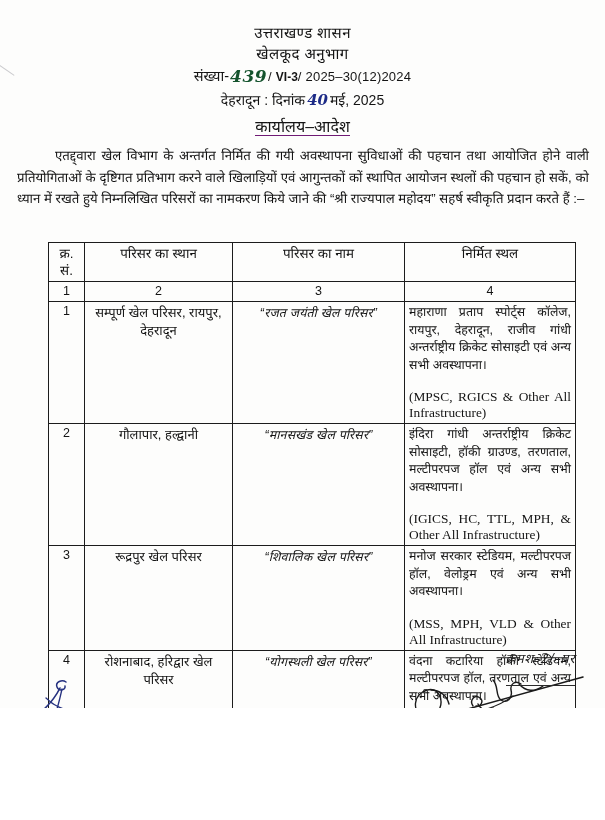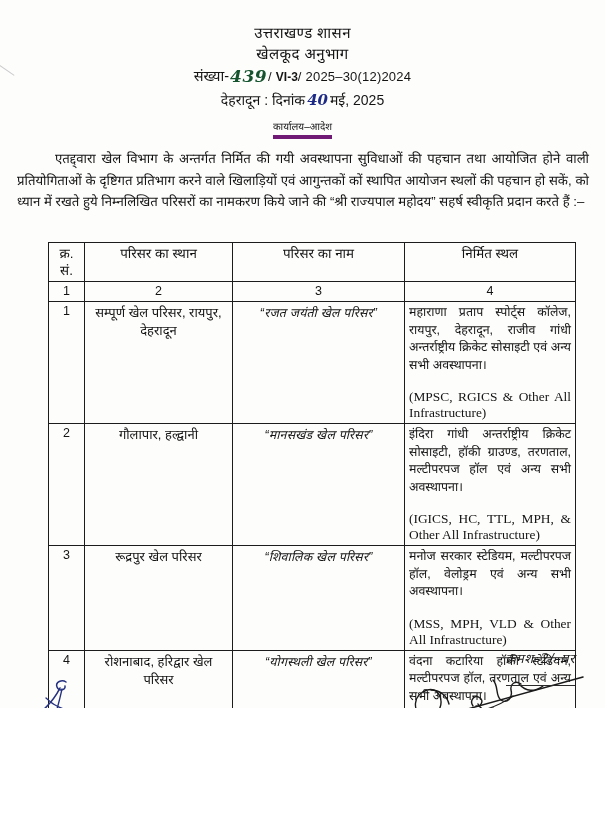--- a/index.html
+++ b/index.html
@@ -76,24 +76,24 @@
     font-style: italic;
     font-size: 15px;
     font-weight: bold;
     margin: 0 2px;
   }
   .hdr-date {
     font-size: 14px;
     line-height: 22px;
   }
   .order-title {
-    font-size: 10px;
+    font-size: 16px;
     margin-top: 7px;
     display: inline-block;
-    border-bottom: 4px solid #701a75;
+    border-bottom: 1px solid #701a75;
     padding-bottom: 0px;
     line-height: 17px;
   }
 
   
   .para {
     margin: 9px 16px 12px 17px;
     font-size: 13.2px;
     line-height: 21.5px;
     text-align: justify;

